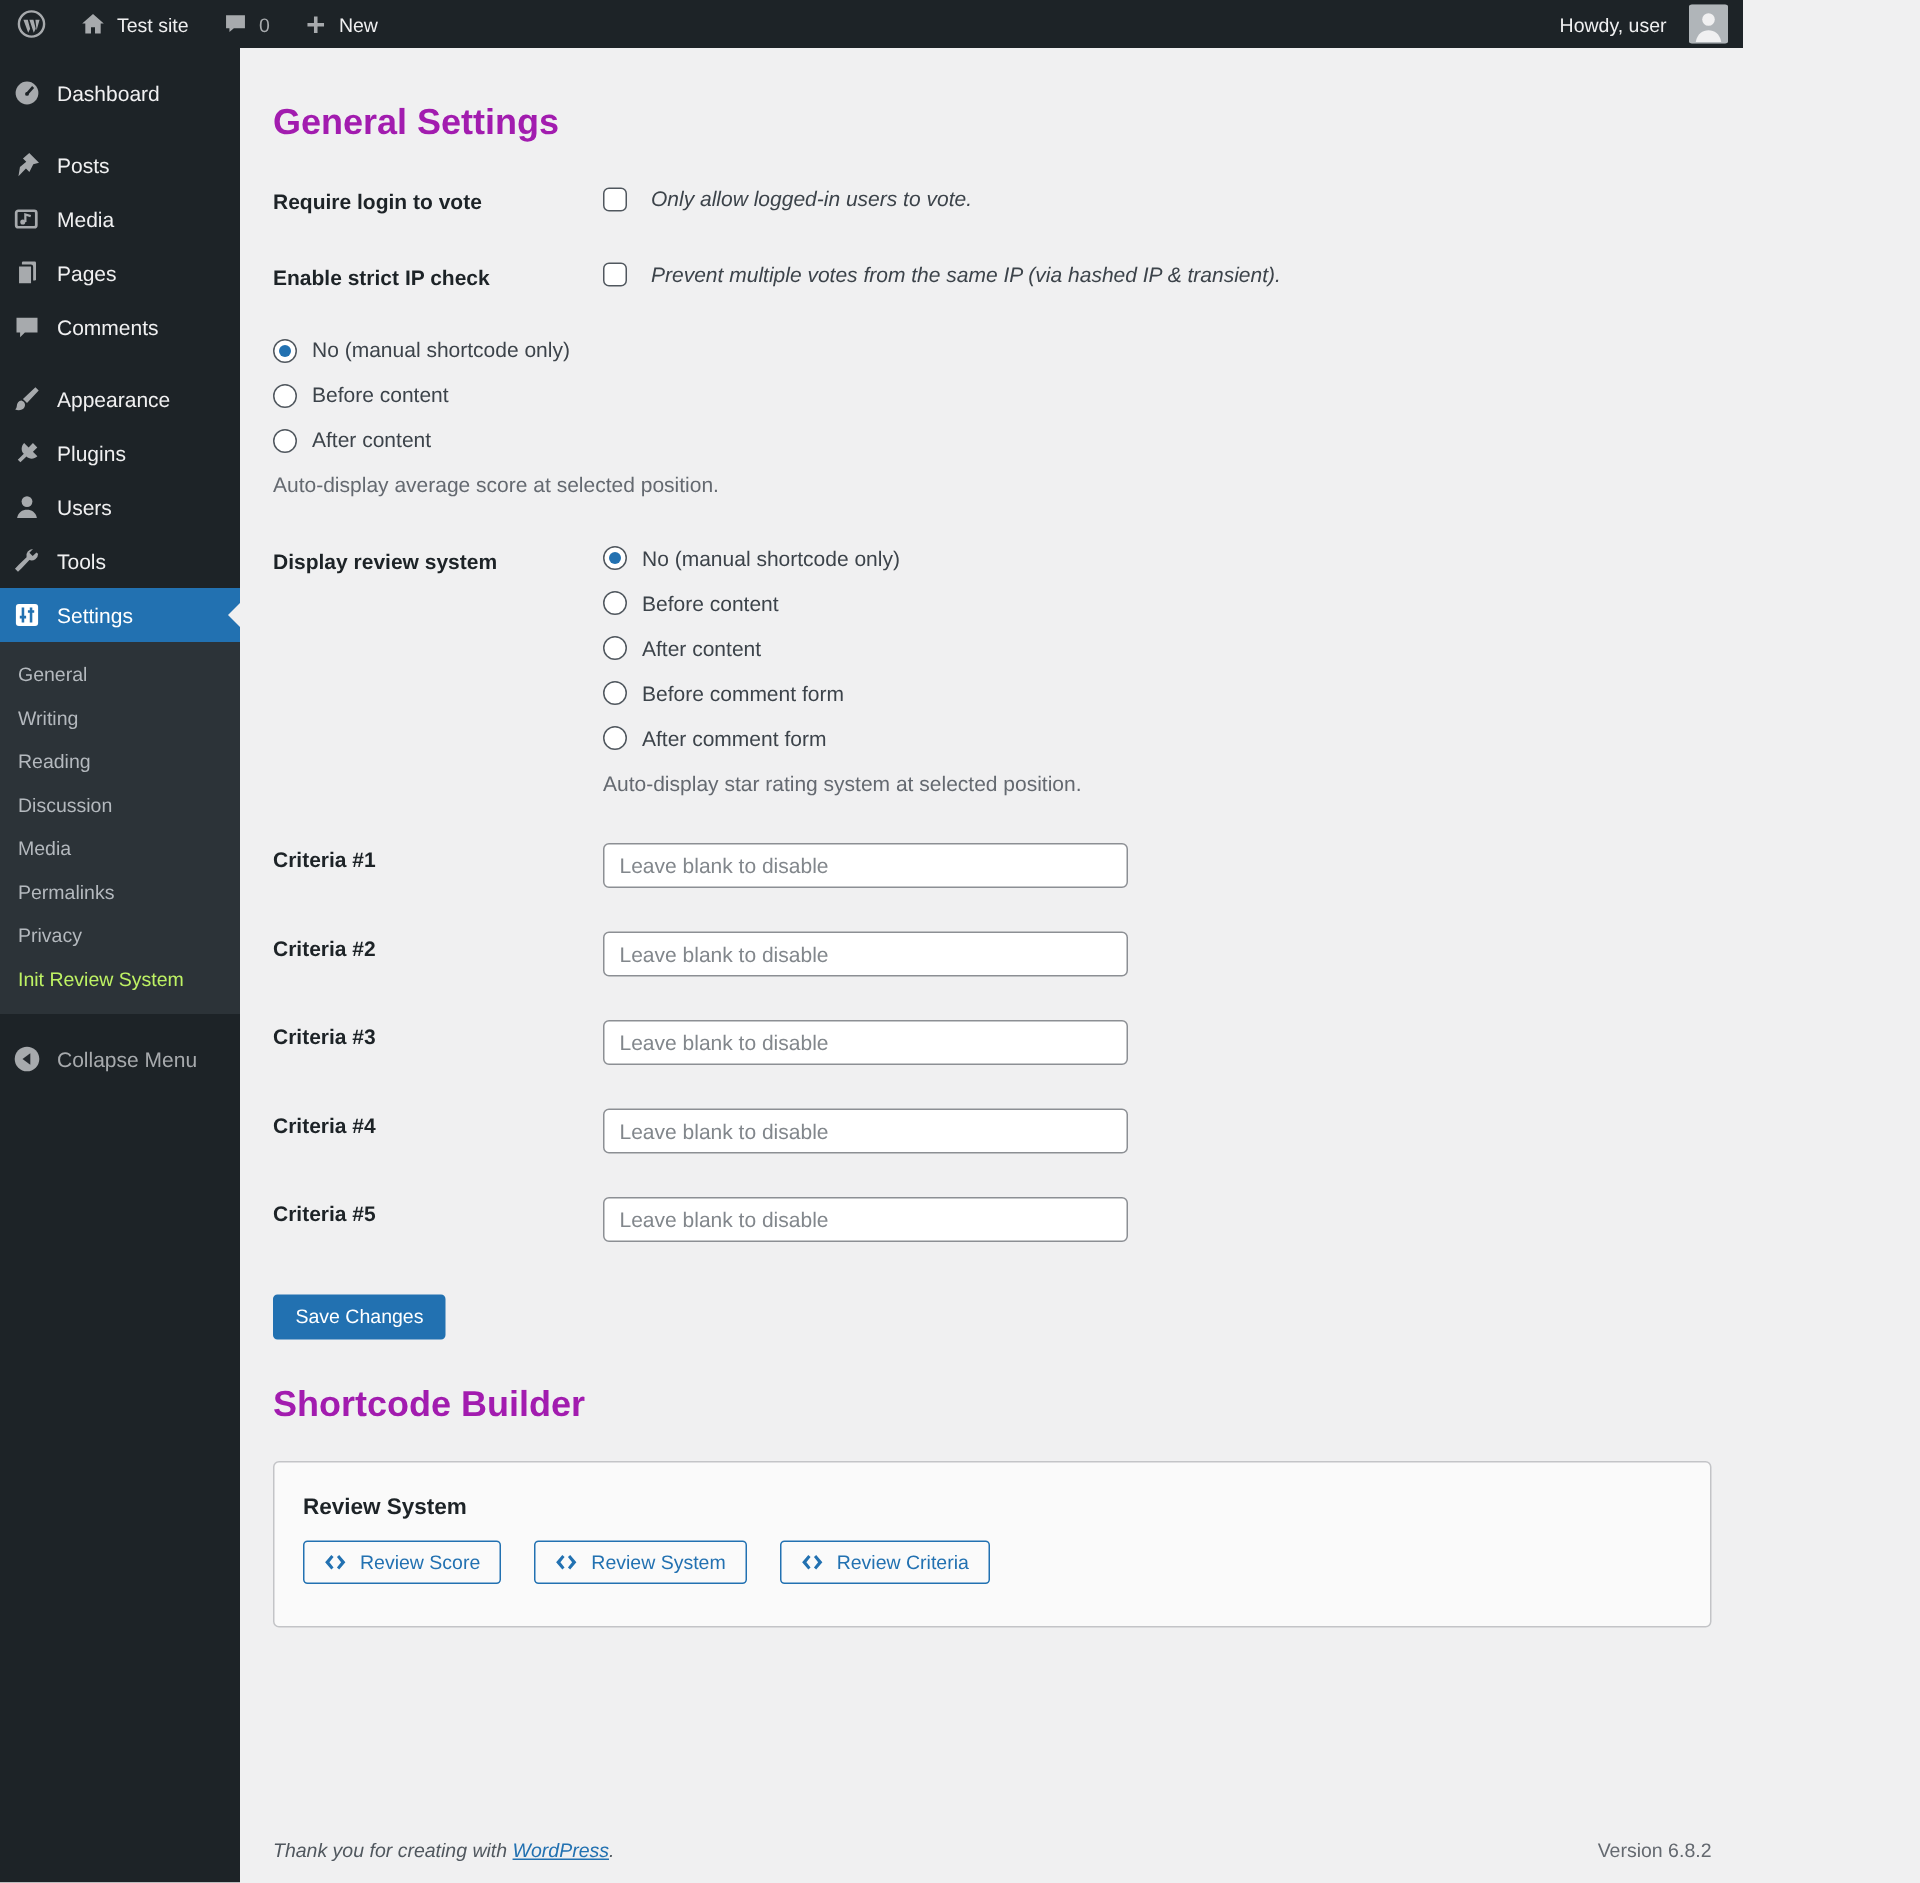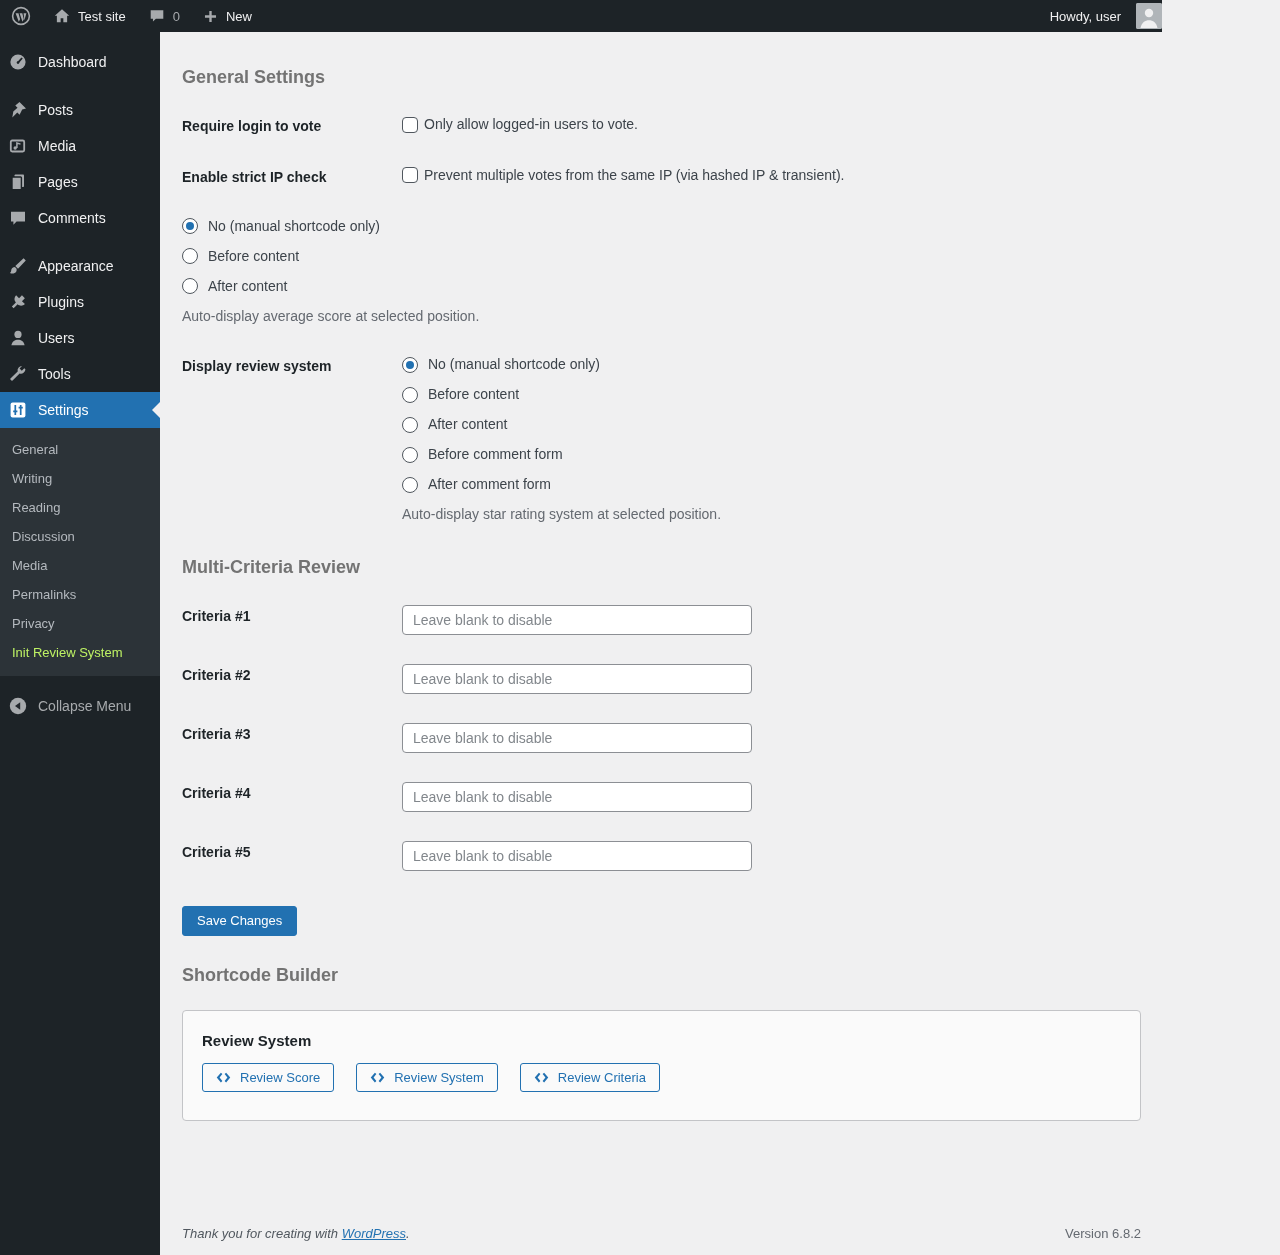--- a/index.html
+++ b/index.html
@@ -15,21 +15,21 @@
   
   .adminbar {
     height:32px; flex:0 0 32px; background:#1d2327;
     display:flex; justify-content:space-between; align-items:stretch;
     font-size:13px; color:#f0f0f1;
   }
   .ab-left { display:flex; align-items:stretch; }
   .ab-item { display:flex; align-items:center; gap:7px; padding:0 11px; cursor:pointer; color:#f0f0f1; }
   .ab-item svg { color:#a7aaad; display:block; }
   .ab-count { color:#a7aaad; }
-  .ab-right { display:flex; align-items:center; }
+  .ab-right { display:flex; align-items:center; padding-right:10px; }
   .avatar { width:26px; height:26px; background:#b0b5b9; border-radius:2px; overflow:hidden; display:block; margin-left:8px; }
 
   
   .frame { display:flex; flex:1; min-height:0; }
 
   
   .sidebar { width:160px; flex:0 0 160px; background:#1d2327; padding-top:12px; font-size:14px; }
   .menu-item { display:flex; align-items:center; gap:10px; padding:8px 8px; color:#f0f0f1; cursor:pointer; line-height:18px; }
   .menu-item .mi-icon { width:20px; height:20px; flex:0 0 20px; color:#a7aaad; display:flex; align-items:center; justify-content:center; }
   .menu-item.active { background:#2271b1; color:#fff; position:relative; }
@@ -41,25 +41,25 @@
   .sep { height:12px; }
   .submenu { background:#2c3338; padding:7px 0 9px; }
   .sub-item { padding:7px 12px; font-size:13px; color:#b4b9be; cursor:pointer; line-height:15px; }
   .sub-item.current { color:#bef264; font-weight:400; }
   .collapse-item { margin-top:12px; color:#a7aaad; }
   .collapse-item .mi-icon { color:#a7aaad; }
 
   
   .content { flex:1; padding:18px 21px 0 22px; display:flex; flex-direction:column; min-width:0; }
   h1.page-title { font-size:23px; font-weight:400; color:#1d2327; margin:0; padding:9px 0 4px; line-height:1.3; }
-  h2.section-h { font-size:18px; font-weight:700; color:#737373; margin:0; padding:16px 0 12px; line-height:1.3; }
+  h2.section-h { font-size:24px; font-weight:700; color:#a21caf; margin:0; padding:16px 0 12px; line-height:1.3; }
   .form-row { display:flex; padding:14px 0 15px; }
   .form-row .th { flex:0 0 220px; font-size:14px; font-weight:700; color:#1d2327; line-height:1.4; padding-top:2px; }
   .form-row .td { flex:1; font-size:14px; color:#3c434a; }
-  .check-line { display:flex; align-items:center; gap:6px; cursor:pointer; line-height:19px; }
+  .check-line { display:flex; align-items:center; gap:16px; cursor:pointer; line-height:19px;font-style:italic; }
   .checkbox { width:16px; height:16px; flex:0 0 16px; border:1px solid #50575e; border-radius:4px; background:#fff; display:inline-block; }
   .radio-line { display:flex; align-items:center; gap:10px; margin-bottom:11px; cursor:pointer; line-height:19px; }
   .radio { width:16px; height:16px; flex:0 0 16px; border:1px solid #50575e; border-radius:50%; background:#fff; position:relative; }
   .radio.checked::after { content:""; position:absolute; left:3px; top:3px; width:8px; height:8px; border-radius:50%; background:#2271b1; }
   .desc { color:#646970; font-size:14px; margin:5px 0 0; line-height:1.4; }
   .text-input {
     width:350px; height:30px; border:1px solid #8c8f94; border-radius:4px;
     padding:0 10px; font-size:14px; color:#2c3338; background:#fff;
     font-family:"Liberation Sans", sans-serif;
   }
@@ -324,21 +324,20 @@
             <span>Before comment form</span>
           </label>
           <label class="radio-line">
             <span class="radio"></span>
             <span>After comment form</span>
           </label>
           <p class="desc">Auto-display star rating system at selected position.</p>
         </div>
       </div>
 
-      <h2 class="section-h">Multi-Criteria Review</h2>
 
       <div class="form-row">
         <div class="th">Criteria #1</div>
         <div class="td">
           <input class="text-input" type="text" placeholder="Leave blank to disable" style="">
         </div>
       </div>
       <div class="form-row">
         <div class="th">Criteria #2</div>
         <div class="td">

